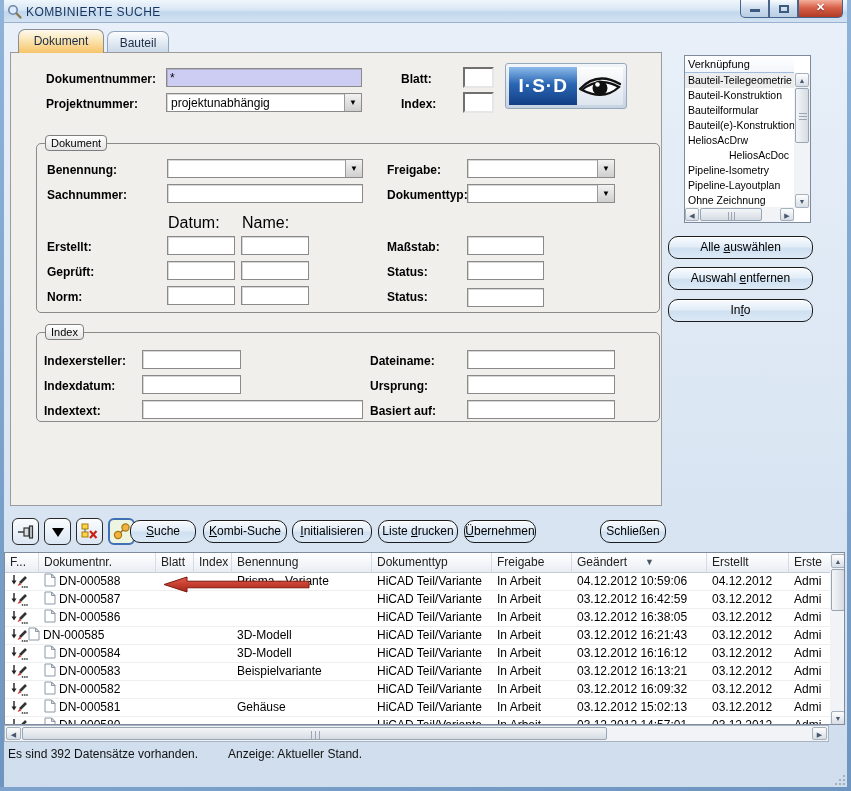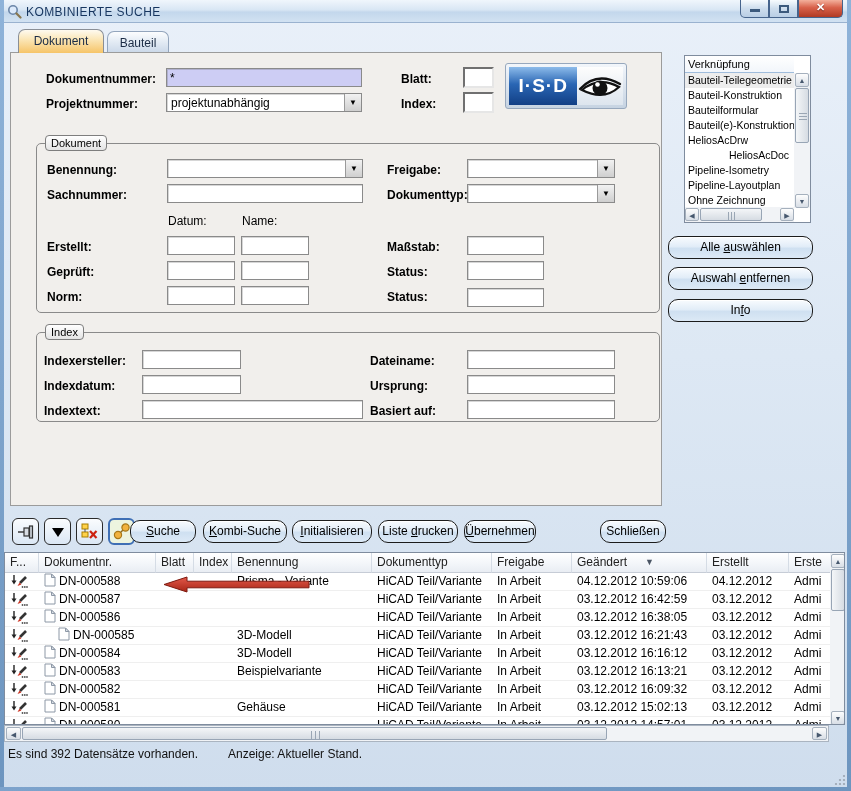--- a/index.html
+++ b/index.html
@@ -39,21 +39,21 @@
     background:linear-gradient(180deg,#fefaf0 0%,#fbe7b8 40%,#f6c468 100%); z-index:12; }
   .tab.inactive { left:107px; top:31px; width:62px; height:21px;
     background:linear-gradient(180deg,#fcfdfe 0%,#e3ebf4 50%,#ccd9e9 100%); border-color:#93a5bc; }
   .tab span { display:inline-block; padding-top:4px; font-size:12px; color:#1c2c45; }
 
   
   .panel { position:absolute; left:10px; top:52px; width:652px; height:454px;
     background:#f1efec; border:1px solid #9b9b9b; z-index:11; }
 
   .lbl { position:absolute; font-weight:bold; font-size:12px; color:#000; white-space:nowrap; }
-  .lbl2 { position:absolute; font-size:12px; color:#000; white-space:nowrap; }
+  .lbl2 { position:absolute; font-size:16px; color:#000; white-space:nowrap; }
 
   .txt { position:absolute; border:1px solid #8a8a8a; background:#fff; height:19px;
     font-family:"Liberation Sans",sans-serif; font-size:12px; padding:0 3px;
     box-shadow:inset 1px 1px 0 rgba(90,90,90,.25); }
   .txt.lav { background:#cdcdf4; }
   .sunk { border:2px solid; border-color:#707070 #e6e6e6 #e6e6e6 #707070; box-shadow:none; }
 
   .combo { position:absolute; height:19px; background:#fff; border:1px solid #8a8a8a;
     box-shadow:inset 1px 1px 0 rgba(90,90,90,.25); }
   .combo .cv { position:absolute; left:4px; top:2px; font-size:12px; white-space:nowrap; }
@@ -448,21 +448,21 @@
           <svg width="18" height="15" viewBox="0 0 18 15" style="margin-top:1px;">
             <line x1="4" y1="1" x2="4" y2="7" stroke="#222" stroke-width="1.4"></line>
             <polygon points="1.5,6.5 6.5,6.5 4,10.5" fill="#222"></polygon>
             <line x1="10" y1="9" x2="16" y2="3" stroke="#333" stroke-width="2.6"></line>
             <polygon points="7.5,12 9.6,8.6 11.4,10.6" fill="#cc3322"></polygon>
             <circle cx="12.5" cy="13" r=".9" fill="#555"></circle>
             <circle cx="14.8" cy="13" r=".9" fill="#555"></circle>
             <circle cx="17" cy="13" r=".9" fill="#555"></circle>
           </svg>
         </span>
-      <span class="tc" style="left:48px; width:117px;"><svg width="12" height="14" viewBox="0 0 12 14" style="display:inline-block; vertical-align:-2px; margin-right:3px;">
+      <span class="tc" style="left:18px; width:117px;"><svg width="12" height="14" viewBox="0 0 12 14" style="display:inline-block; vertical-align:-2px; margin-right:3px;">
             <path d="M1,1 h6.5 l3.5,3.5 V13 H1 Z" fill="#fff" stroke="#8d98a6"></path>
             <path d="M7.5,1 l3.5,3.5 h-3.5 Z" fill="#dfe4ea" stroke="#8d98a6"></path>
           </svg><span>DN-000585</span></span>
       <span class="tc" style="left:227px; width:140px;">3D-Modell</span>
       <span class="tc" style="left:367px; width:120px;">HiCAD Teil/Variante</span>
       <span class="tc" style="left:487px; width:80px;">In Arbeit</span>
       <span class="tc" style="left:567px; width:135px;">03.12.2012 16:21:43</span>
       <span class="tc" style="left:702px; width:82px;">03.12.2012</span>
       <span class="tc" style="left:784px; width:41px;">Admi</span>
     </div>

